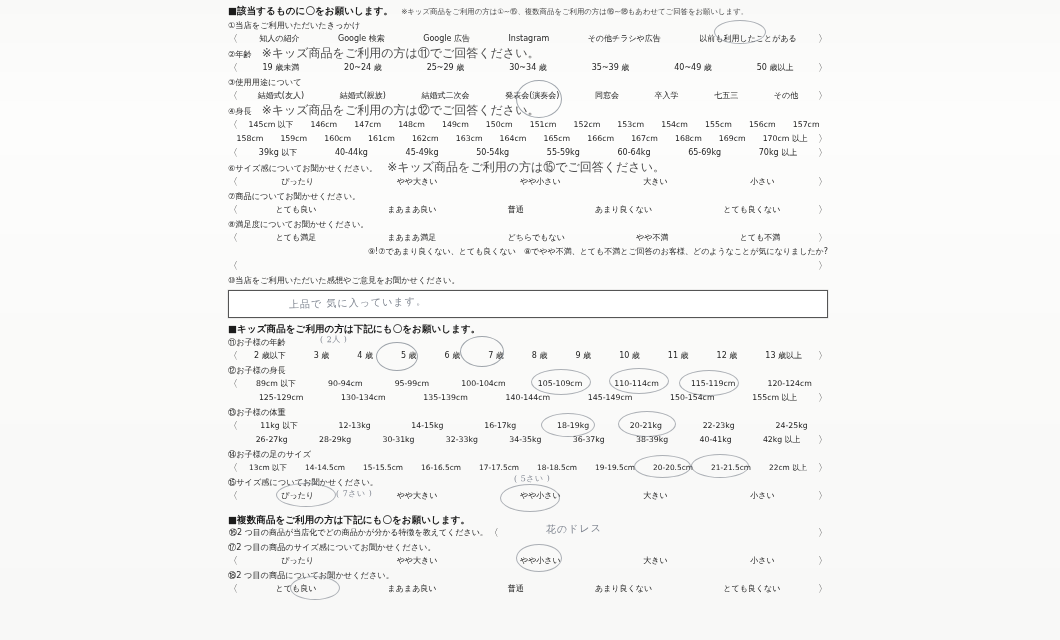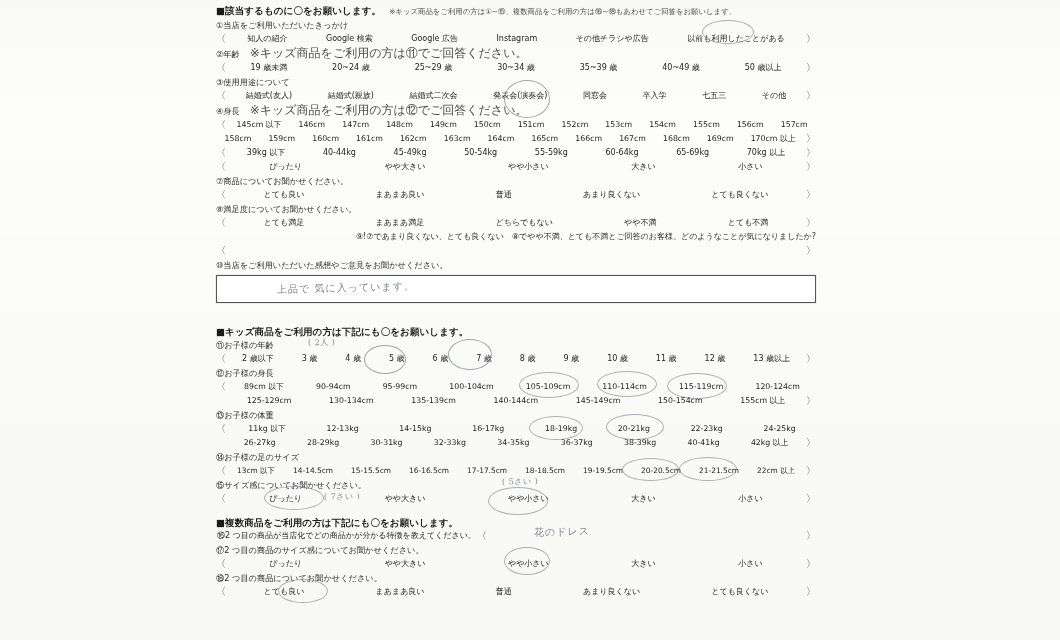--- a/index.html
+++ b/index.html
@@ -28,21 +28,21 @@
     position: absolute;
     inset: 0;
     pointer-events: none;
     background:
       linear-gradient(180deg, rgba(0,0,0,0.014) 0%, rgba(0,0,0,0) 18%, rgba(0,0,0,0.012) 55%, rgba(0,0,0,0.02) 100%);
     mix-blend-mode: multiply;
   }
 
   .content {
     position: absolute;
-    left: 216px;
+    left: 228px;
     top: 4px;
     width: 600px;
   }
 
   
   .sec-head {
     font-size: 9.5px;
     font-weight: bold;
     color: #1b1b1b;
     letter-spacing: 0.1px;
@@ -238,20 +238,23 @@
       <span class="opt">40-44kg</span>
       <span class="opt">45-49kg</span>
       <span class="opt">50-54kg</span>
       <span class="opt">55-59kg</span>
       <span class="opt">60-64kg</span>
       <span class="opt">65-69kg</span>
       <span class="opt">70kg 以上</span>
       <span class="brk r">〉</span>
     </div>
 
+    <div class="q">
+      <span>⑥サイズ感についてお聞かせください。</span><span class="sub">※キッズ商品をご利用の方は⑮でご回答ください。</span>
+    </div>
     <div class="opts">
       <span class="brk l">〈</span>
       <span class="opt">ぴったり</span>
       <span class="opt">やや大きい</span>
       <span class="opt">やや小さい</span>
       <span class="opt">大きい</span>
       <span class="opt">小さい</span>
       <span class="brk r">〉</span>
     </div>
 
@@ -282,21 +285,21 @@
       <span class="brk l">〈</span>
       <span class="opt lead"></span>
       <span class="brk r">〉</span>
     </div>
 
     <div class="q">⑩当店をご利用いただいた感想やご意見をお聞かせください。</div>
     <div class="comment-box">
       <span class="hand" style="left:60px;top:5px;">上品で 気に入っています。</span>
     </div>
 
-    <div class="sec-head" style="margin-top:22px;">■キッズ商品をご利用の方は下記にも〇をお願いします。</div>
+    <div class="sec-head" style="margin-top:4px;">■キッズ商品をご利用の方は下記にも〇をお願いします。</div>
 
     <div class="q" style="position:relative;">
       <span>⑪お子様の年齢</span>
       <span class="hand sm" style="left:92px;top:-2px;">( 2人 )</span>
     </div>
     <div class="opts" style="position:relative;">
       <span class="brk l">〈</span>
       <span class="opt">2 歳以下</span>
       <span class="opt">3 歳</span>
       <span class="opt">4 歳</span>

